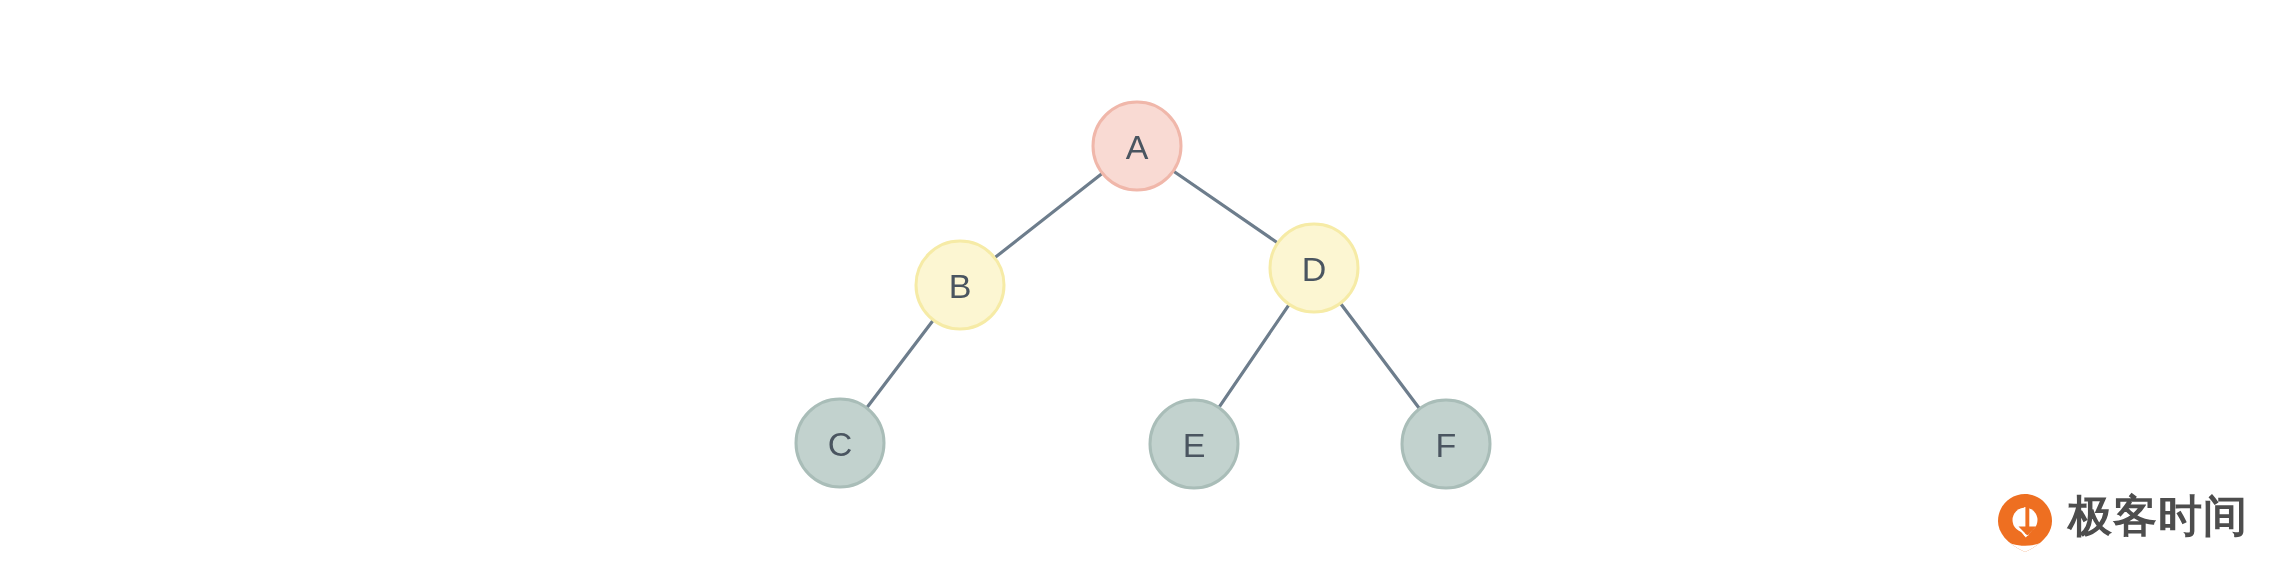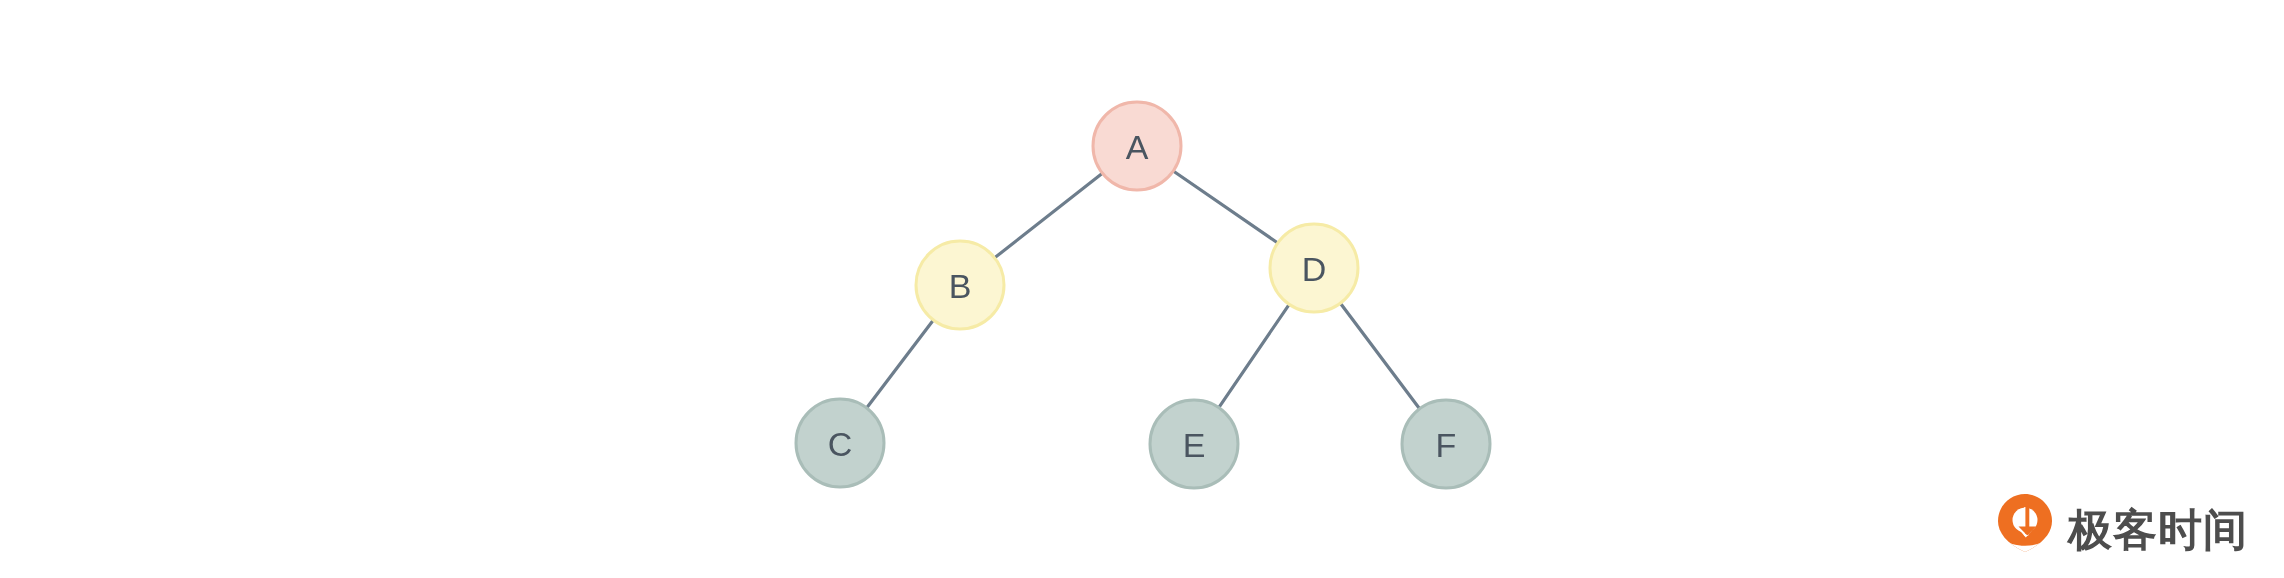--- a/index.html
+++ b/index.html
@@ -43,21 +43,21 @@
     text-anchor: middle;
     dominant-baseline: central;
     font-weight: 400;
   }
   
   #watermark {
     position: absolute;
     right: 36px;
     bottom: 26px;
     display: flex;
-    align-items: flex-end;
+    align-items: flex-start;
     gap: 16px;
     user-select: none;
   }
   #watermark .wm-logo {
     width: 54px;
     height: 58px;
     display: block;
   }
   #watermark .wm-text {
     font-family: "DejaVu Sans", "Liberation Sans", sans-serif;

